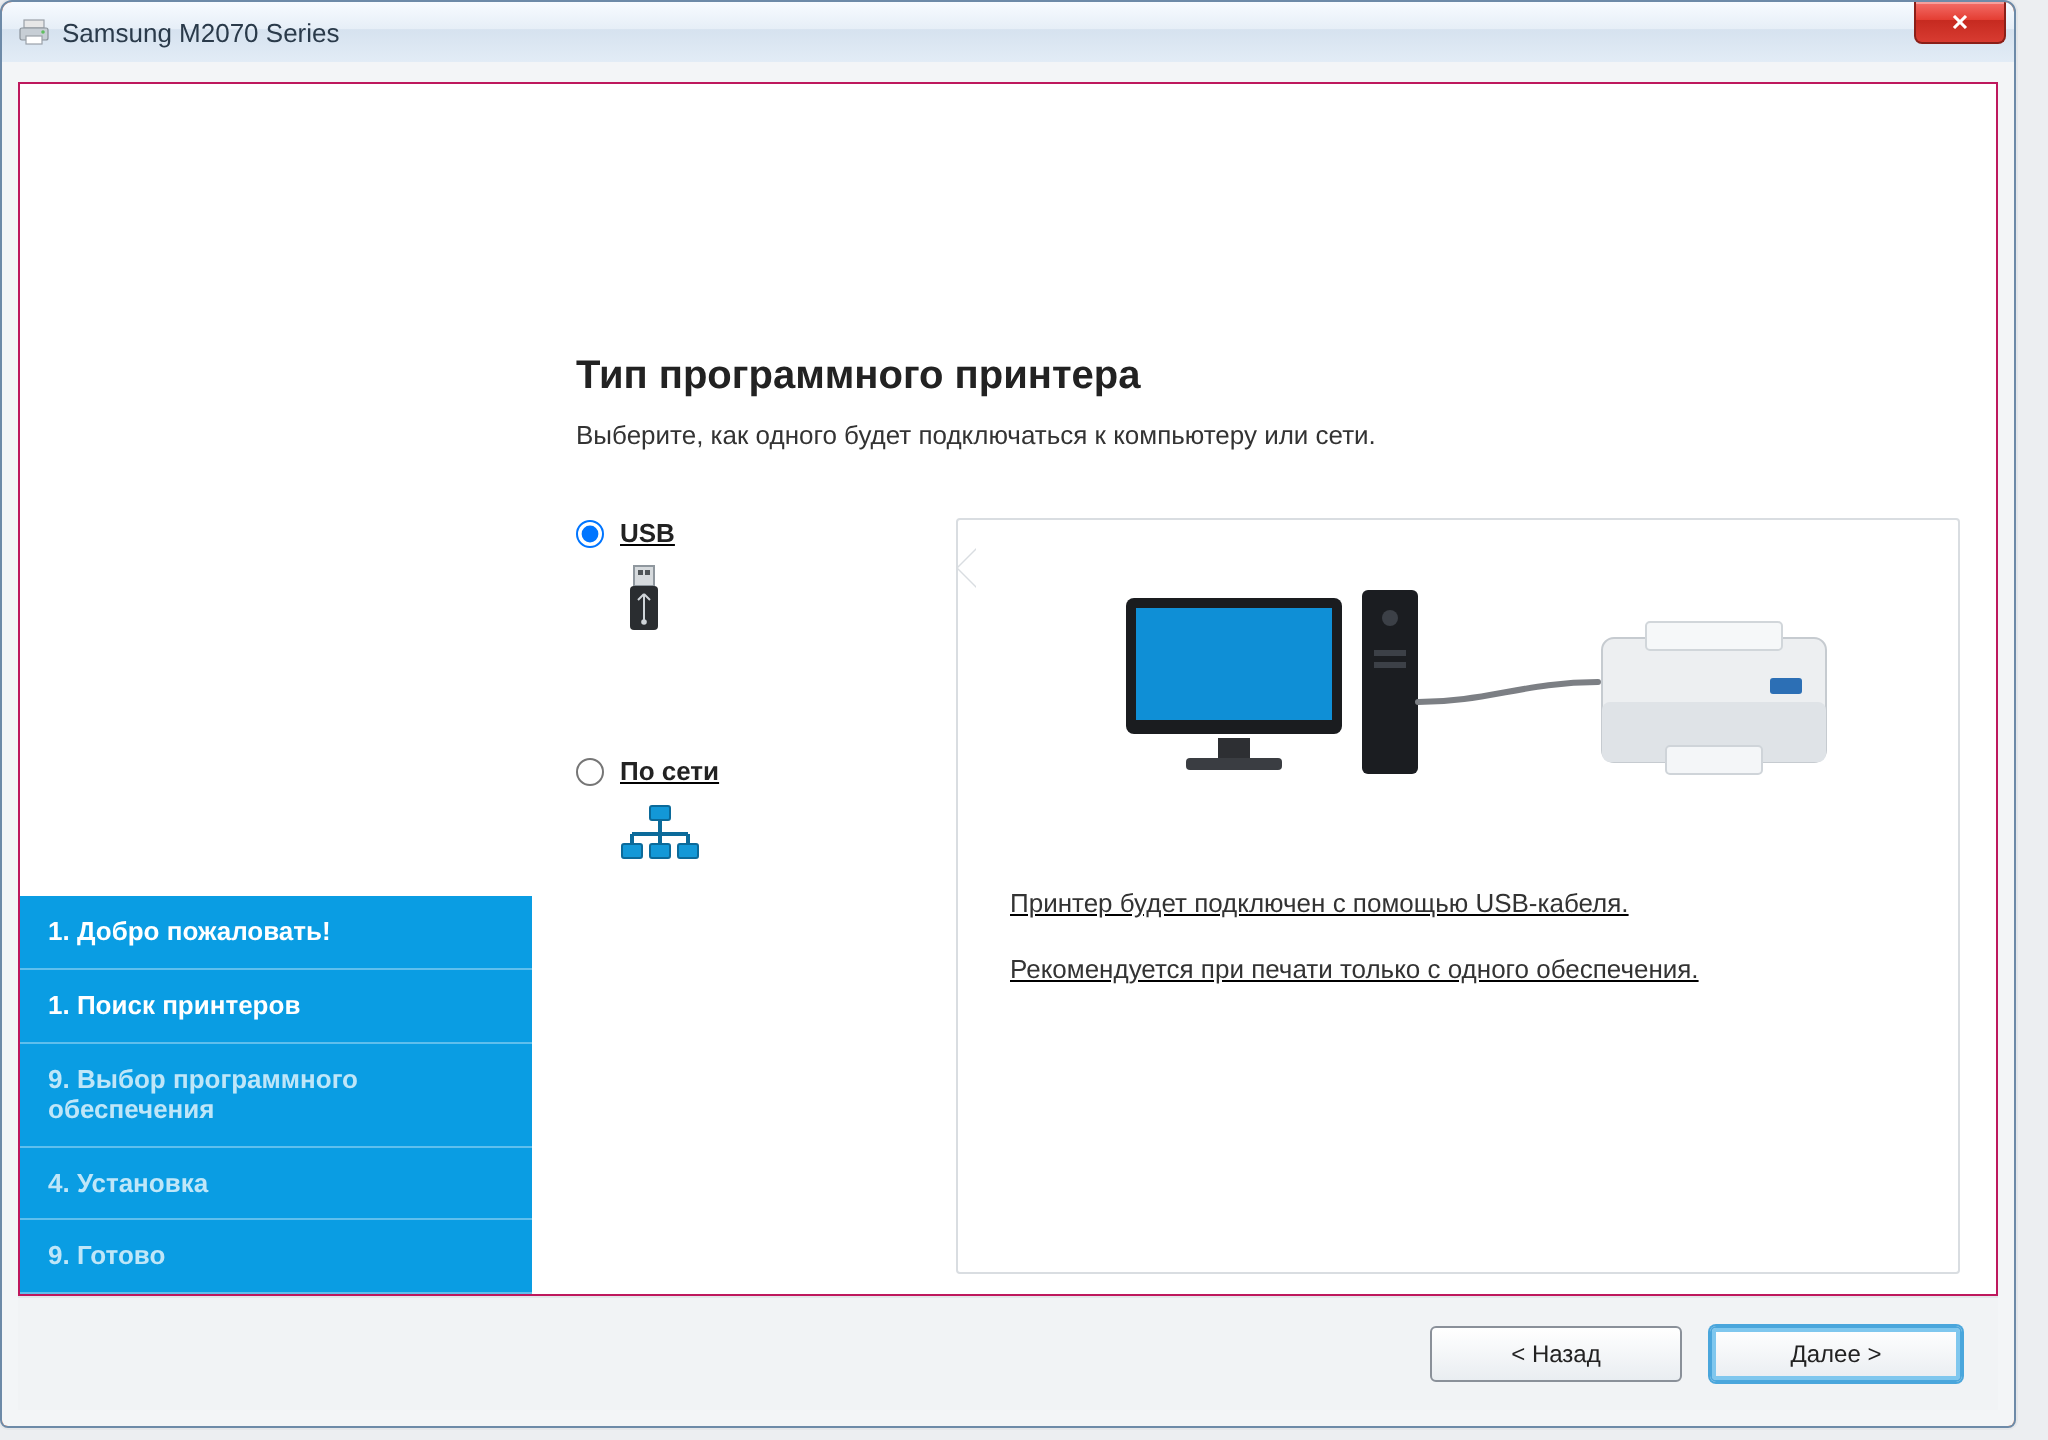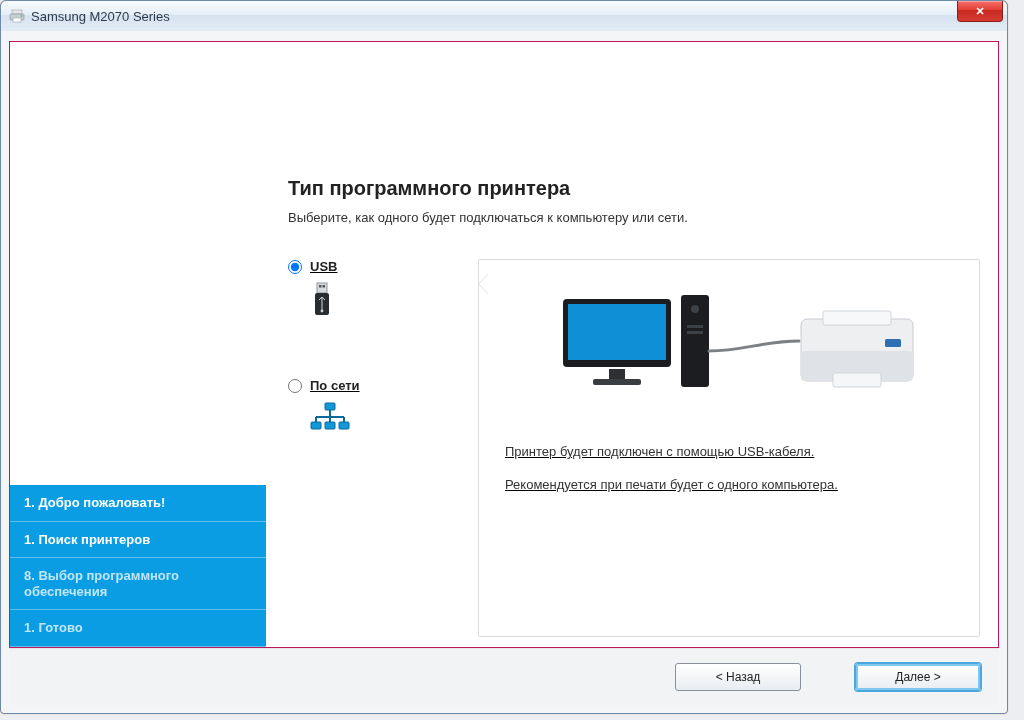--- a/index.html
+++ b/index.html
@@ -214,21 +214,20 @@
     font-size: 12px;
     color: #222;
     display: inline-flex;
     align-items: center;
     justify-content: center;
     cursor: default;
   }
   .btn.primary {
     box-shadow: 0 0 0 2px #7fc7ee inset, 0 0 0 1px #4aa6dc;
     border-color: #4aa6dc;
-    margin-left: 40px;
   }
 </style>
 </head>
 <body>
 
 <div class="window">
   <div class="titlebar">
     <span class="app-icon">
       <svg width="16" height="16">
         <rect x="3" y="2" width="10" height="4" fill="#e7e7e7" stroke="#9aa1a8" stroke-width="0.6"></rect>
@@ -244,22 +243,23 @@
       </div>
     </div>
   </div>
 
   <div class="client">
     <div class="content-row">
 
       <div class="sidebar">
         <div class="step">1. Добро пожаловать!</div>
         <div class="step active">1. Поиск принтеров</div>
-        <div class="step dim">8. Выбор программного обеспечения</div>
-        <div class="step dim">1. Готово</div>
+        <div class="step dim">9. Выбор программного обеспечения</div>
+        <div class="step dim">4. Установка</div>
+        <div class="step dim">9. Готово</div>
         <div class="sidebar-fill"></div>
       </div>
 
       <div class="main">
         <h1>Тип программного принтера</h1>
         <div class="subtitle">Выберите, как одного будет подключаться к компьютеру или сети.</div>
 
         <div class="options-and-info">
           <div class="options">
 
@@ -321,21 +321,21 @@
 
                 <rect x="268" y="38" width="112" height="62" rx="6" fill="#edeff1" stroke="#c6cbd0"></rect>
                 <rect x="268" y="70" width="112" height="30" rx="4" fill="#dfe3e7"></rect>
                 <rect x="290" y="30" width="68" height="14" rx="2" fill="#f6f8f9" stroke="#d1d6da"></rect>
                 <rect x="300" y="92" width="48" height="14" rx="2" fill="#f4f6f8" stroke="#cfd4d9"></rect>
                 <rect x="352" y="58" width="16" height="8" rx="1.5" fill="#2c6fb5"></rect>
               </svg>
             </div>
             <div class="info-text">
               <p>Принтер будет подключен с помощью USB-кабеля.</p>
-              <p>Рекомендуется при печати будет с одного компьютера.</p>
+              <p>Рекомендуется при печати только с одного обеспечения.</p>
             </div>
           </div>
         </div>
       </div>
     </div>
 
     <div class="footer">
       <div class="btn">&lt; Назад</div>
       <div class="btn primary">Далее &gt;</div>
     </div>

